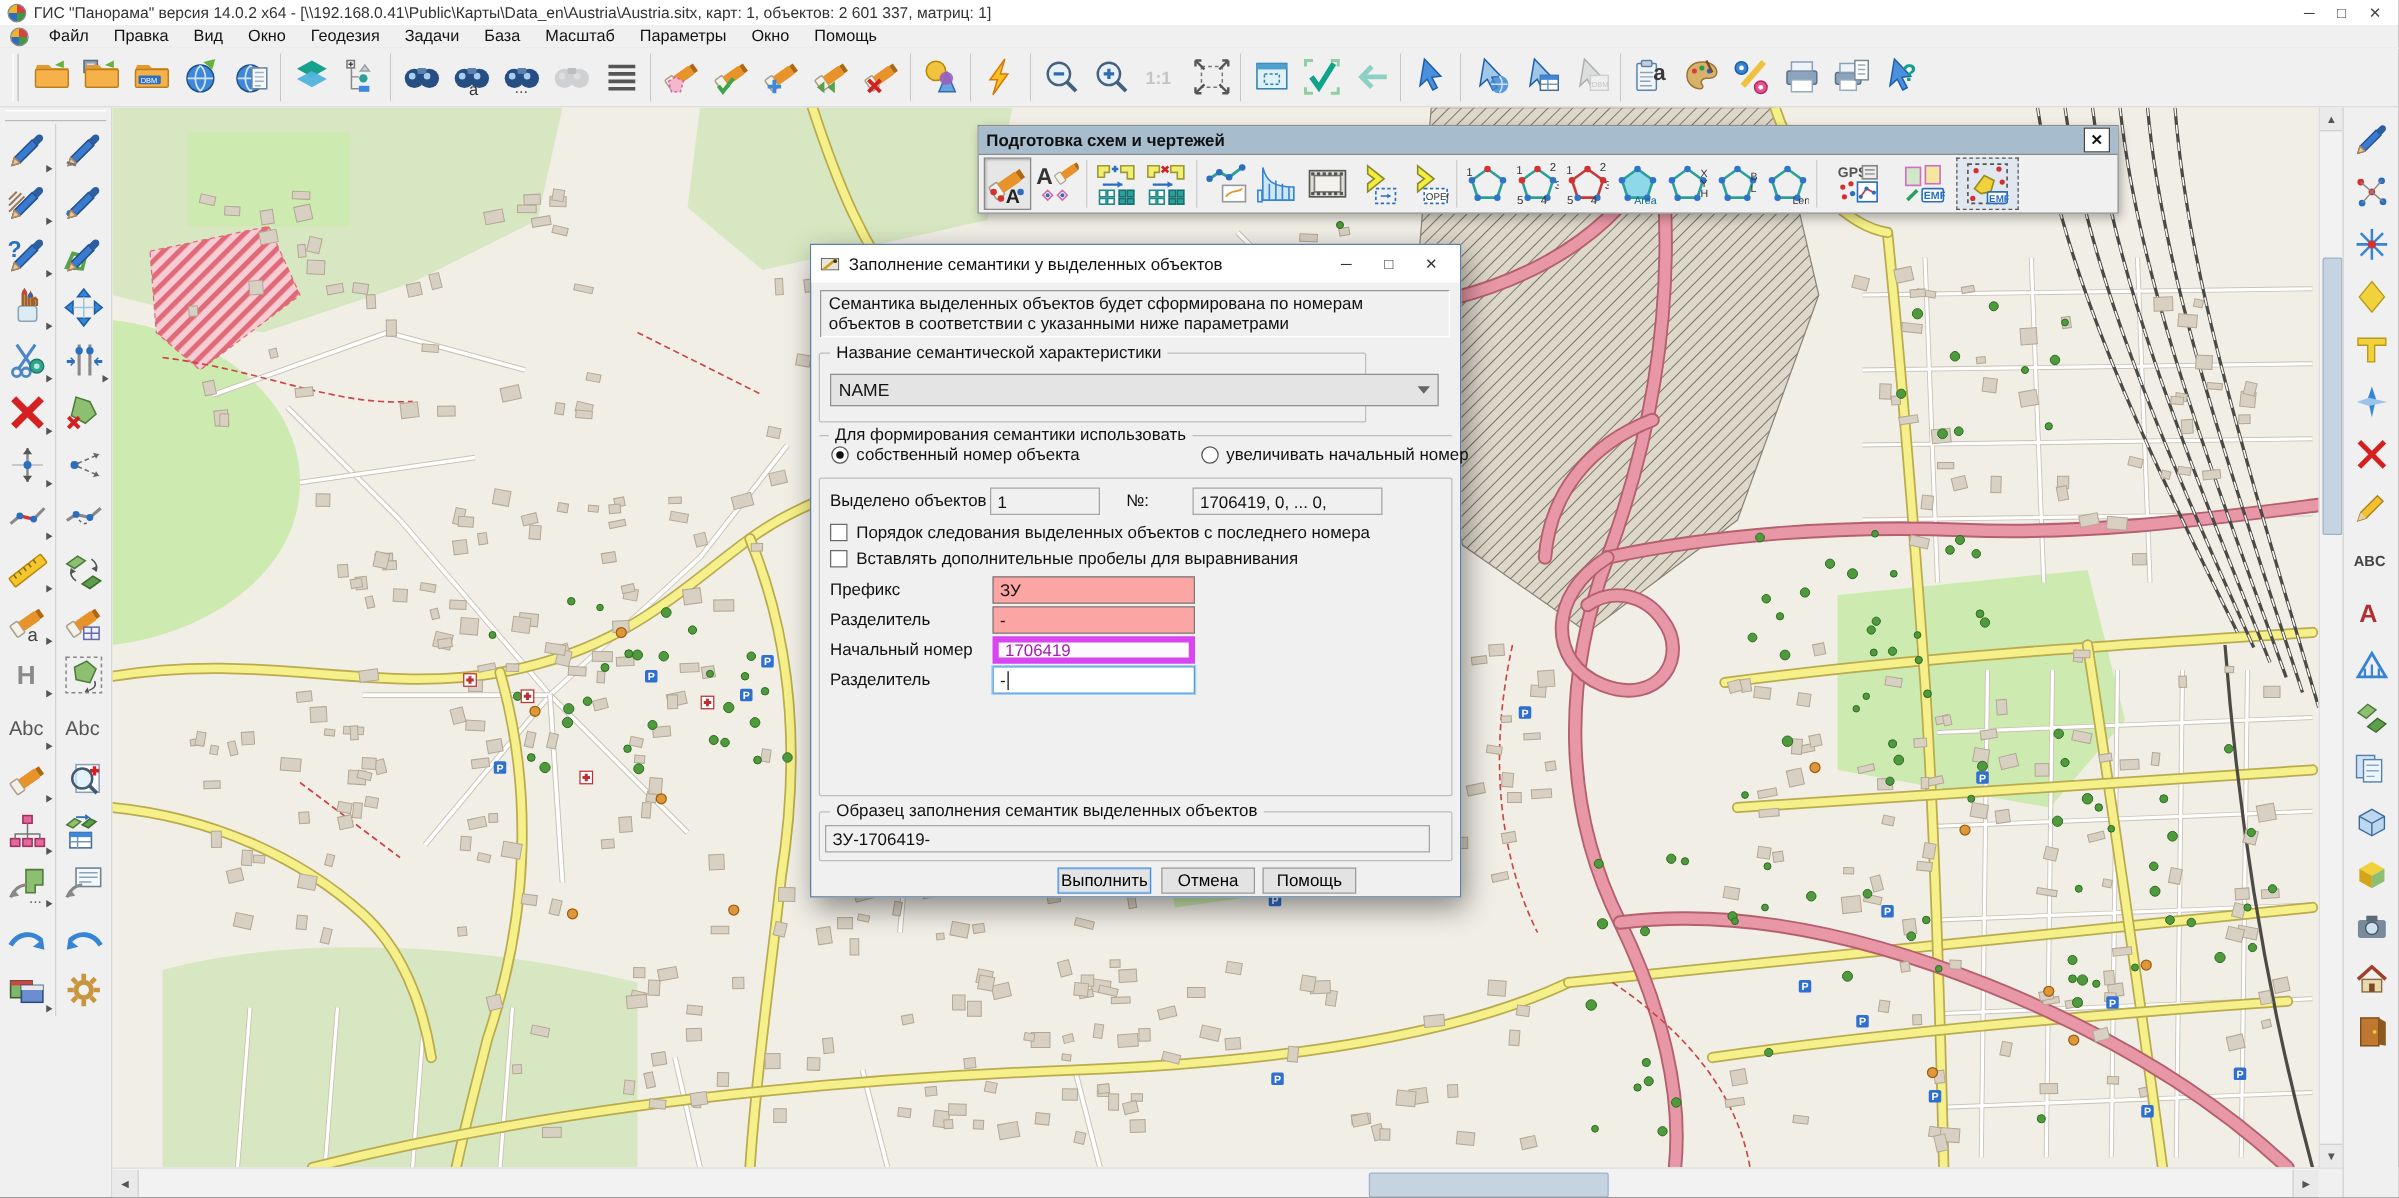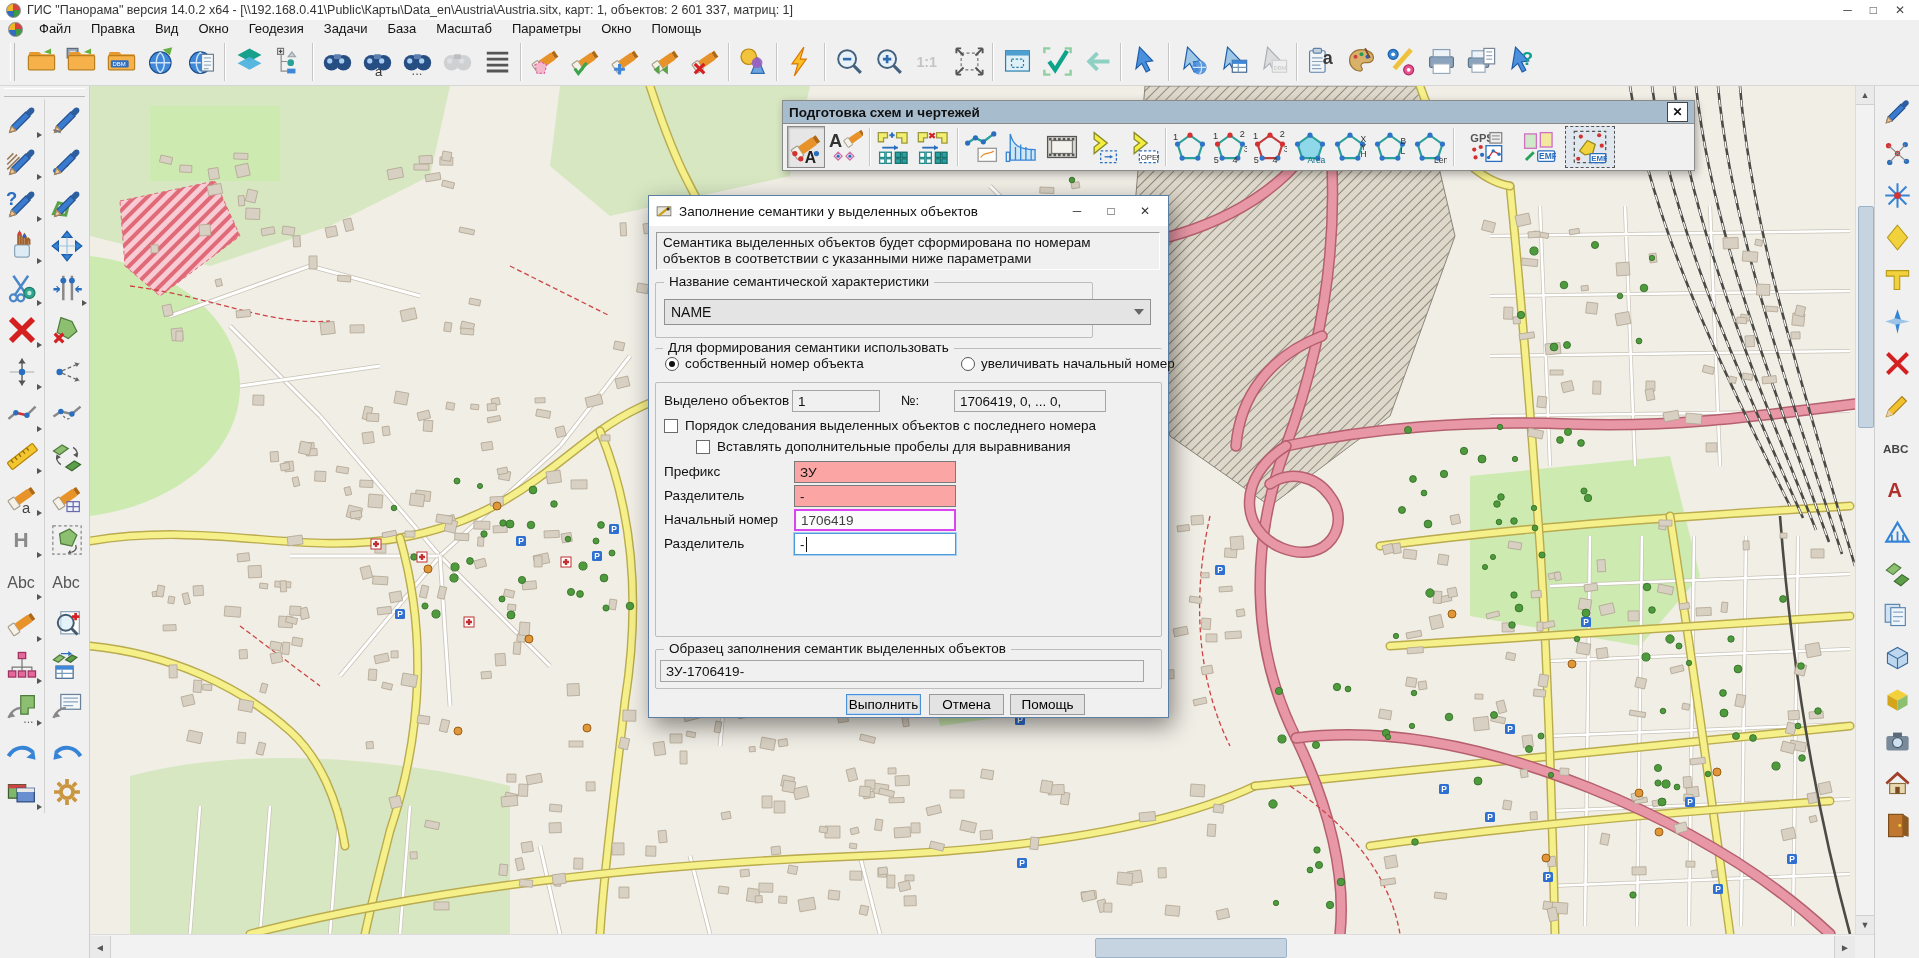--- a/index.html
+++ b/index.html
@@ -93,21 +93,21 @@
   .combo .arr{width:0;height:0;border-left:5px solid transparent;border-right:5px solid transparent;border-top:6px solid #666;}
   .radio{position:absolute;display:flex;align-items:center;gap:6px;font-size:13.5px;white-space:nowrap;}
   .rb{width:14px;height:14px;border-radius:50%;border:1px solid #555;background:#fff;box-sizing:border-box;position:relative;}
   .rb.on::after{content:"";position:absolute;left:3px;top:3px;width:6px;height:6px;border-radius:50%;background:#111;}
   .cbrow{position:absolute;display:flex;align-items:center;gap:7px;font-size:13.5px;white-space:nowrap;}
   .cb{width:14px;height:14px;border:1px solid #6a6a6a;background:#fff;box-sizing:border-box;}
   .frow-lab{position:absolute;left:8px;font-size:13.5px;white-space:nowrap;}
   .fin{position:absolute;height:22px;box-sizing:border-box;font-size:13.5px;display:flex;align-items:center;padding:0 5px;white-space:nowrap;overflow:hidden;}
   .fin.ro{background:#f0f0f0;border:1px solid #a5a5a5;}
   .fin.ed{background:#fca5a5;border:1px solid #7a7a7a;}
-  .fin.dis{background:#fbfbfb;border:2px solid #d946ef;color:#404040;}
+  .fin.dis{background:#fbfbfb;border:5px solid #d946ef;color:#a21caf;}
   .fin.focus{background:#fff;border:1px solid #4a9ade;box-shadow:0 0 0 1px #a8cef0;}
   .caret{display:inline-block;width:1px;height:15px;background:#111;margin-left:1px;}
   .dlg-btn{position:absolute;top:498px;height:21px;background:#e3e3e3;border:1px solid #9a9a9a;
     font-size:13.5px;font-family:"Liberation Sans",sans-serif;display:flex;align-items:center;justify-content:center;box-sizing:border-box;}
   .dlg-btn.default{border:1px solid #4a90d9;box-shadow:0 0 0 1px #bcd8f2 inset;}
 </style>
 </head>
 <body>
 
 <div id="app">
@@ -1802,21 +1802,21 @@
       </div>
       <span class="frow-lab" style="left:245px;top:10px;">№:</span>
       <div class="fin ro" style="left:298px;top:7px;width:152px;">
         <span>1706419, 0, ... 0,</span>
       </div>
 
       <div class="cbrow" style="left:8px;top:35px;">
         <span class="cb"></span>
         <span>Порядок следования выделенных объектов с последнего номера</span>
       </div>
-      <div class="cbrow" style="left:8px;top:56px;margin-left:32px;">
+      <div class="cbrow" style="left:8px;top:56px;">
         <span class="cb"></span>
         <span>Вставлять дополнительные пробелы для выравнивания</span>
       </div>
 
       <span class="frow-lab" style="top:81px;">Префикс</span>
       <div class="fin ed" style="left:138px;top:78px;width:162px;">
         <span>ЗУ</span>
       </div>
 
       <span class="frow-lab" style="top:105px;">Разделитель</span>

